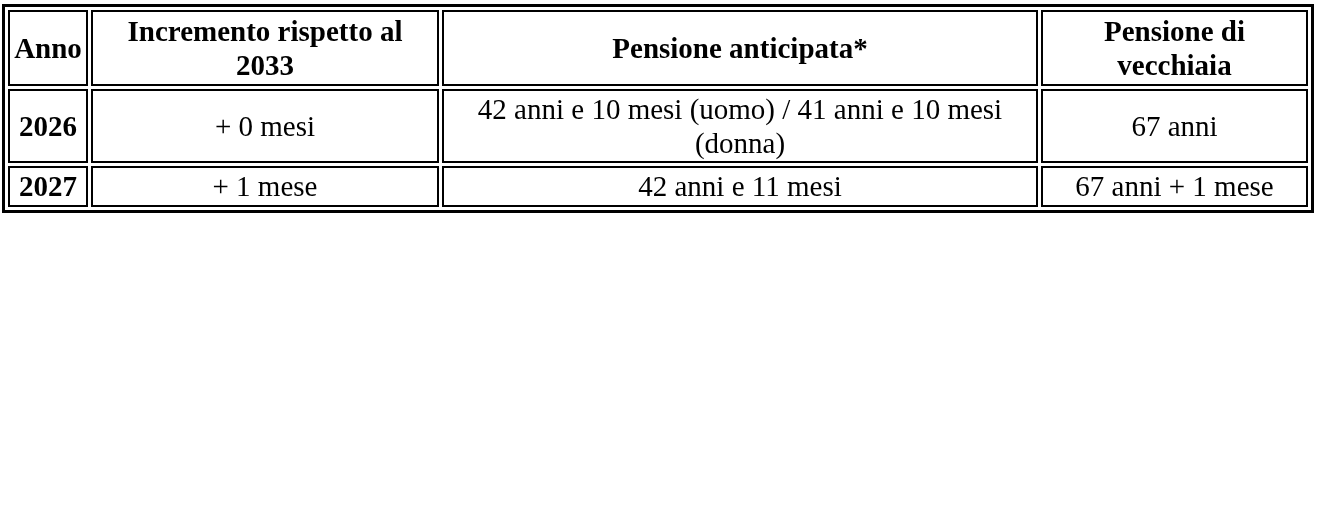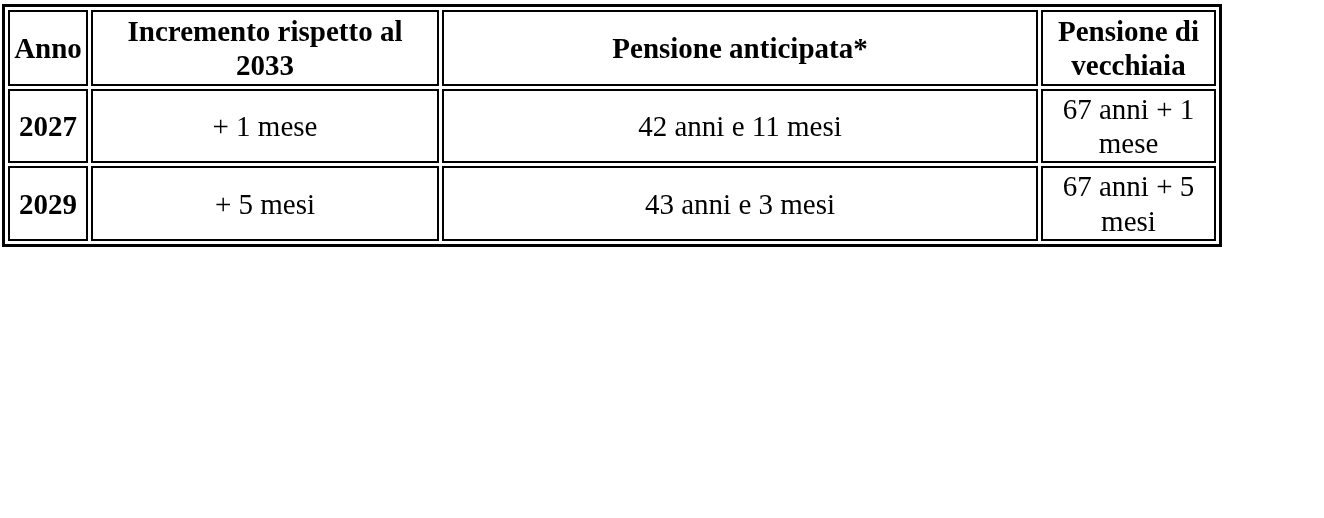--- a/index.html
+++ b/index.html
@@ -13,21 +13,21 @@
     background: #ffffff;
     overflow: hidden;
     box-sizing: border-box;
     padding: 4px 6px 6px 2px;
   }
   table.pension-table {
     border-collapse: separate;
     border-spacing: 3px;
     border: 3px solid #000000;
     table-layout: fixed;
-    width: 1220px;
+    width: 1312px;
     font-family: "Liberation Serif", "DejaVu Serif", serif;
     color: #000000;
     background: #ffffff;
   }
   table.pension-table th,
   table.pension-table td {
     border: 2px solid #000000;
     text-align: center;
     vertical-align: middle;
     font-size: 29px;
@@ -65,26 +65,26 @@
     <thead>
       <tr>
         <th>Anno</th>
         <th>Incremento rispetto al 2033</th>
         <th>Pensione anticipata*</th>
         <th>Pensione di vecchiaia</th>
       </tr>
     </thead>
     <tbody>
       <tr>
+        <td class="year-cell">2026</td>
+        <td>+ 0 mesi</td>
+        <td>42 anni e 10 mesi (uomo) / 41 anni e 10 mesi (donna)</td>
+        <td>67 anni</td>
+      </tr>
+      <tr>
         <td class="year-cell">2027</td>
         <td>+ 1 mese</td>
         <td>42 anni e 11 mesi</td>
         <td>67 anni + 1 mese</td>
-      </tr>
-      <tr>
-        <td class="year-cell">2029</td>
-        <td>+ 5 mesi</td>
-        <td>43 anni e 3 mesi</td>
-        <td>67 anni + 5 mesi</td>
       </tr>
     </tbody>
   </table>
 </div>
 
 </body></html>

